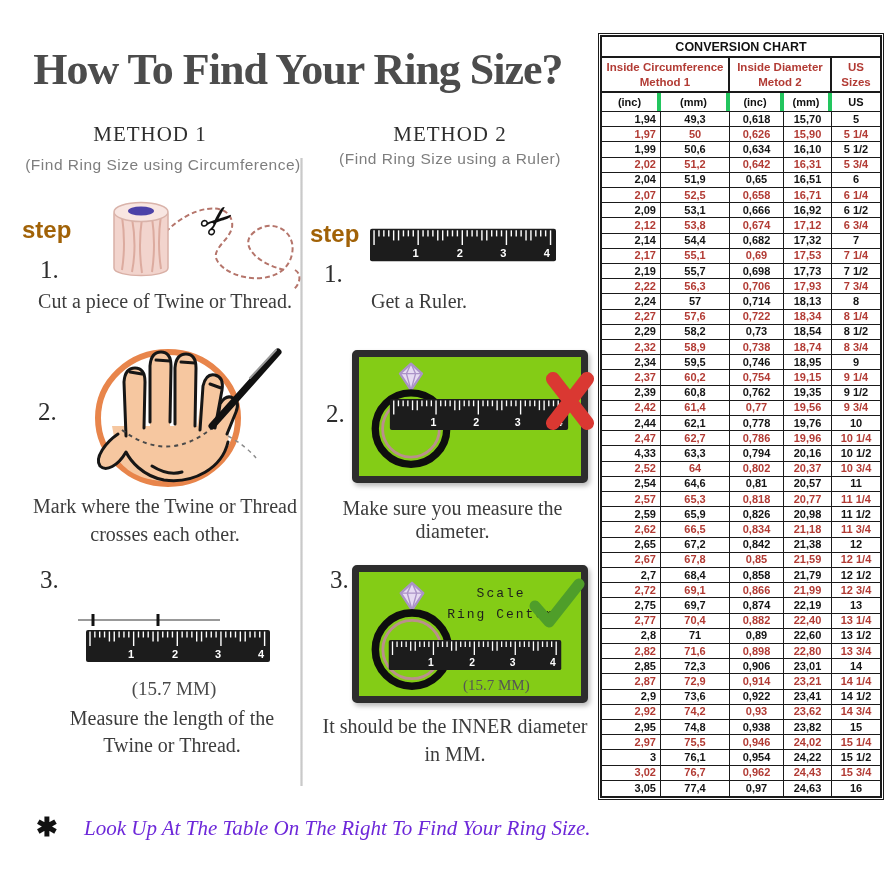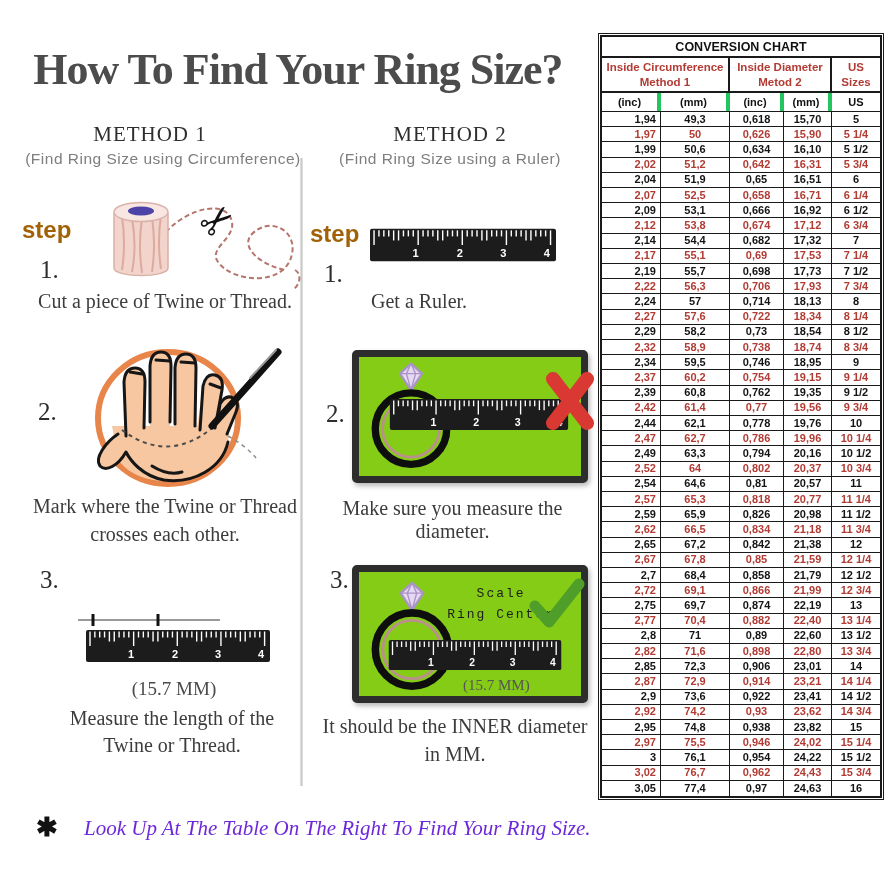--- a/index.html
+++ b/index.html
@@ -5,21 +5,21 @@
   * { margin:0; padding:0; box-sizing:border-box; }
   html,body { width:886px; height:895px; }
   body { background:#ffffff; font-family:"Liberation Serif", serif; overflow:hidden; position:relative; }
   .abs { position:absolute; }
 
   
   .main-title { left:0; top:44px; width:596px; text-align:center; font-size:44px; font-weight:700; color:#4c4c4c; letter-spacing:-1px; }
   .method-head { font-size:21px; color:#2e2e2e; letter-spacing:1px; text-align:center; font-weight:500; }
   .method-sub  { font-family:"Liberation Sans", sans-serif; font-size:15.5px; color:#7e7e7e; text-align:center; letter-spacing:0.5px; }
   .m1h { left:0; top:122px; width:300px; }
-  .m1s { left:0; top:150px; width:306px;padding-left:20px; }
+  .m1s { left:0; top:156px; width:306px;padding-left:20px; }
   .m2h { left:305px; top:122px; width:290px; }
   .m2s { left:305px; top:150px; width:290px; }
   .divider { left:300px; top:158px; width:3px; height:628px; background:linear-gradient(90deg,#e8e8e8,#c9c9c9,#e8e8e8); }
 
   .step-label { font-family:"Liberation Sans", sans-serif; font-size:24px; font-weight:600; color:#a16207; }
   .step-num { font-size:25px; color:#2d2d2d; }
   .cap { font-size:20px; color:#3c3c3c; text-align:center; }
   .cap-left { font-size:20px; color:#3c3c3c; }
 
   
@@ -391,21 +391,21 @@
           <div class="ccell c4">10</div>
         </div>
         <div class="crow red">
           <div class="ccell c0">2,47</div>
           <div class="ccell c1">62,7</div>
           <div class="ccell c2">0,786</div>
           <div class="ccell c3">19,96</div>
           <div class="ccell c4">10 1/4</div>
         </div>
         <div class="crow">
-          <div class="ccell c0">2,49</div>
+          <div class="ccell c0">4,33</div>
           <div class="ccell c1">63,3</div>
           <div class="ccell c2">0,794</div>
           <div class="ccell c3">20,16</div>
           <div class="ccell c4">10 1/2</div>
         </div>
         <div class="crow red">
           <div class="ccell c0">2,52</div>
           <div class="ccell c1">64</div>
           <div class="ccell c2">0,802</div>
           <div class="ccell c3">20,37</div>

